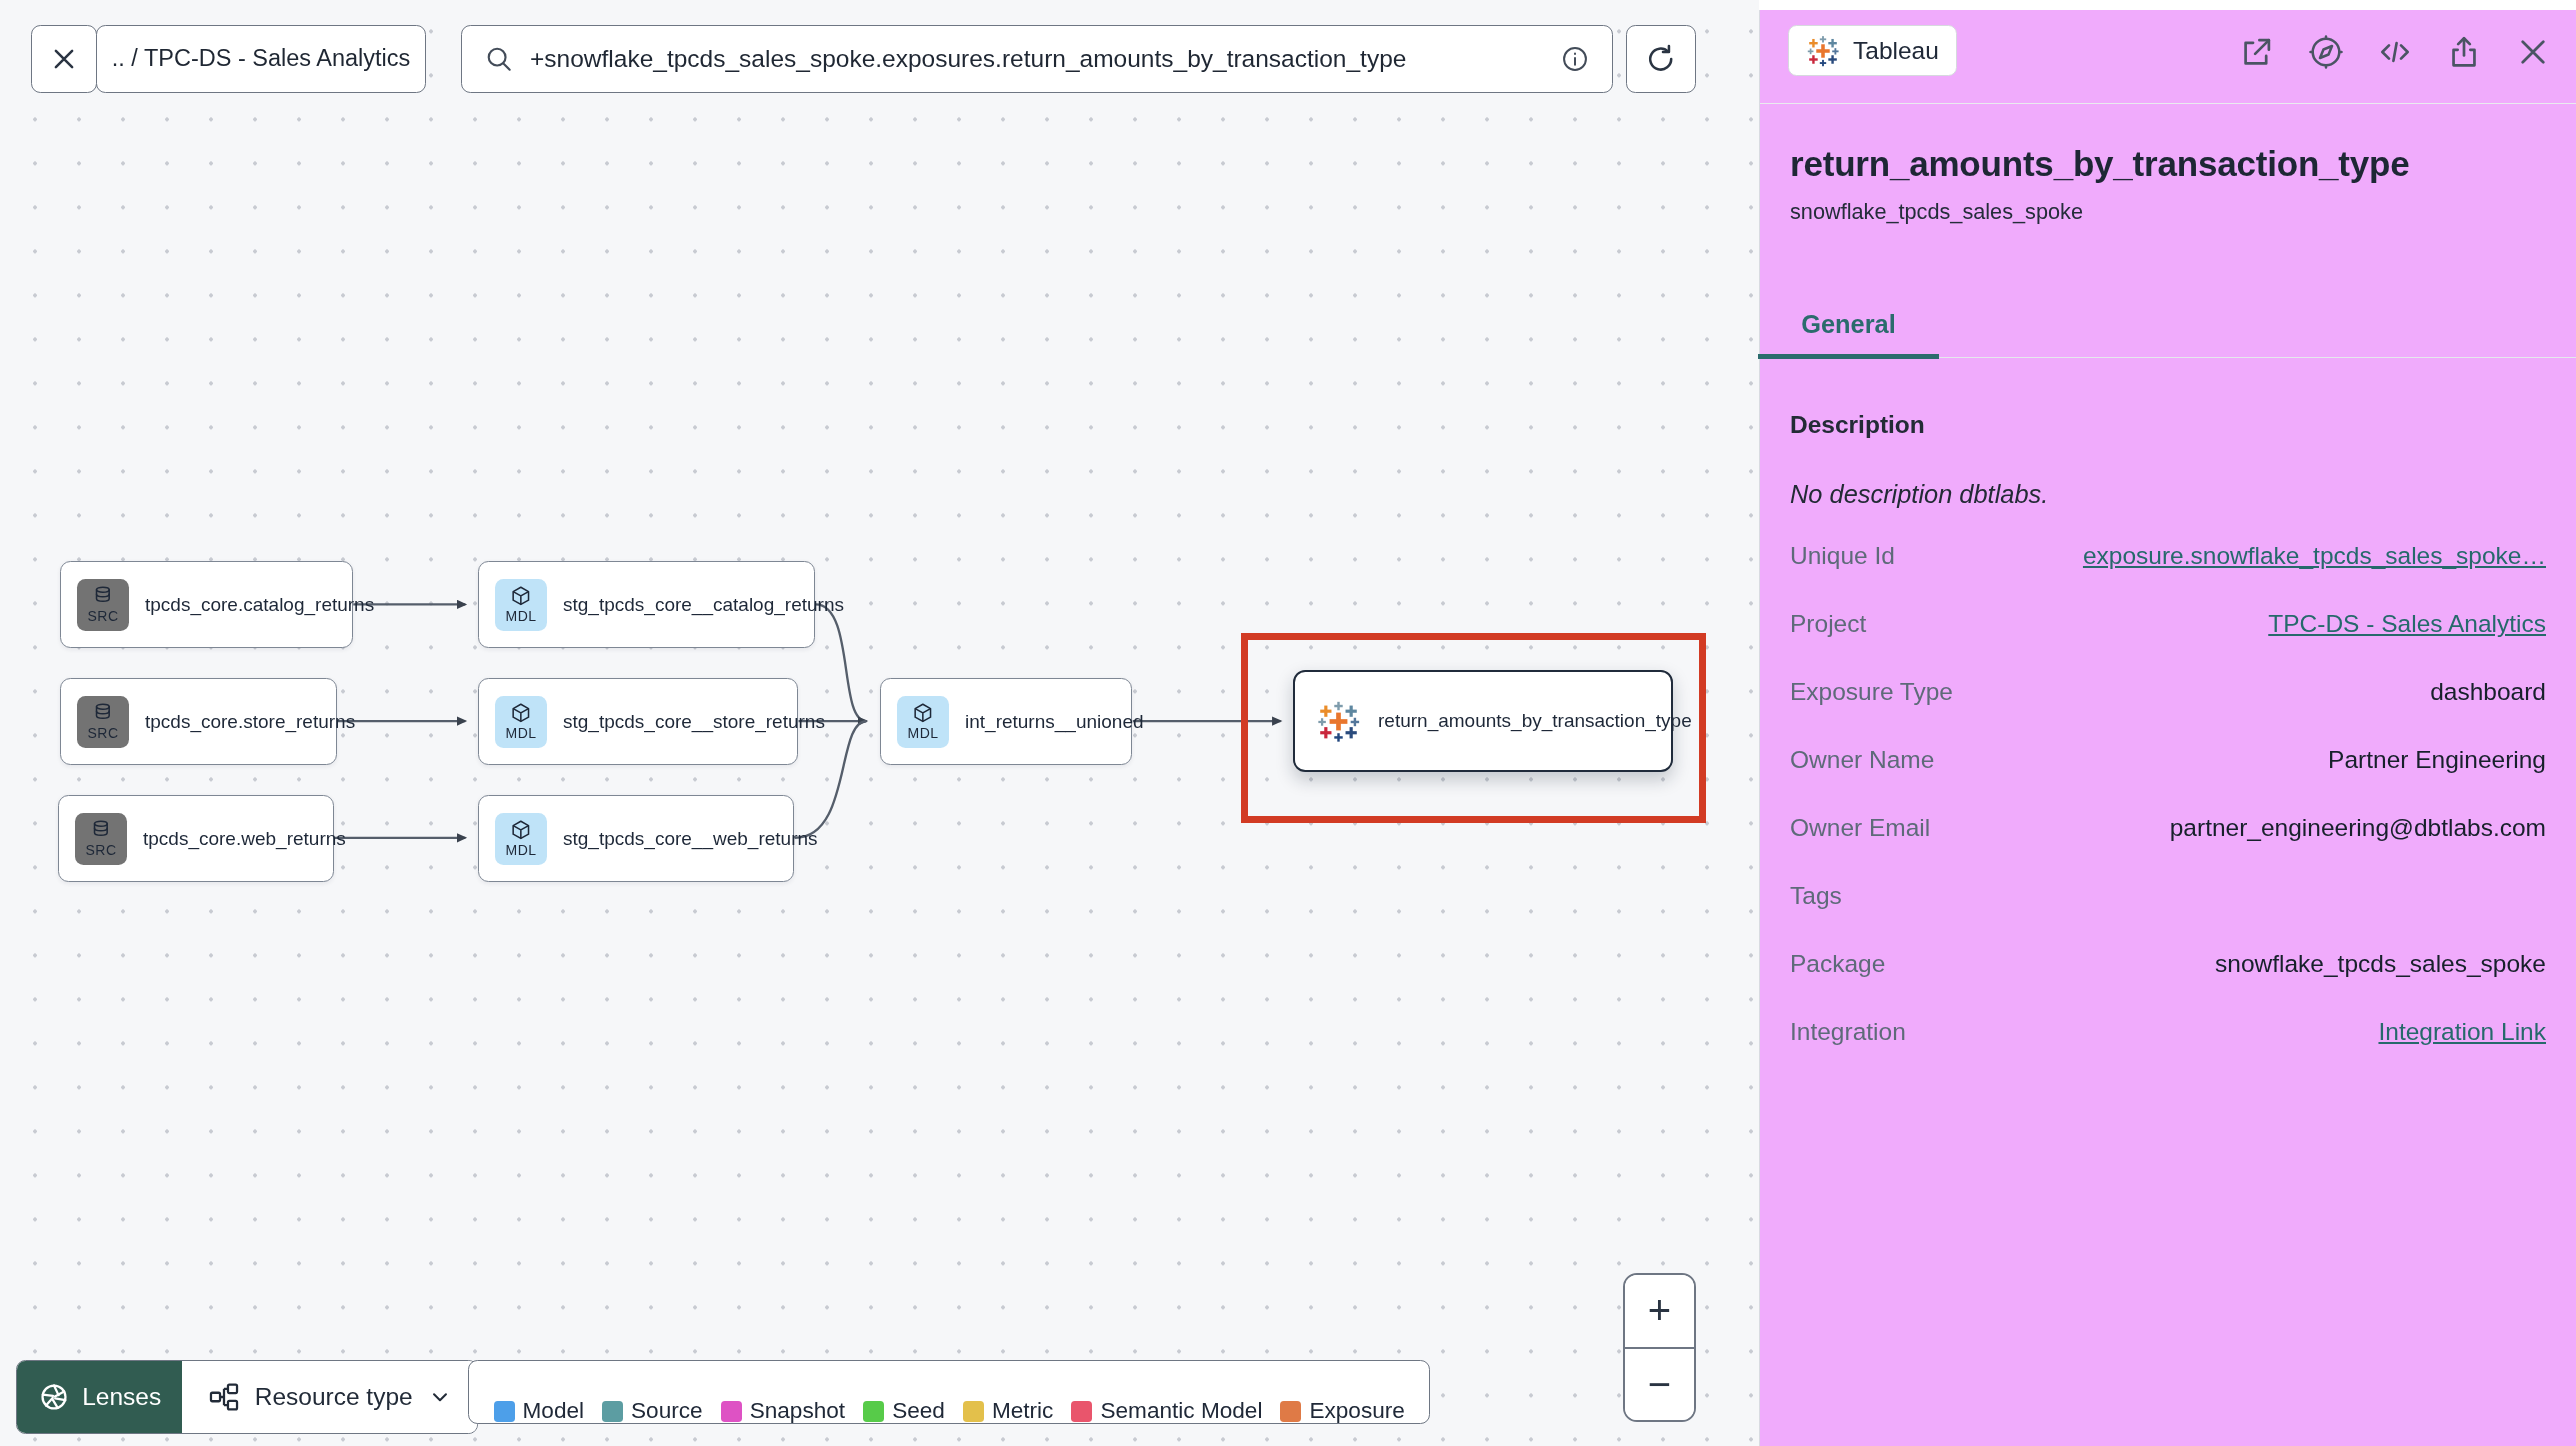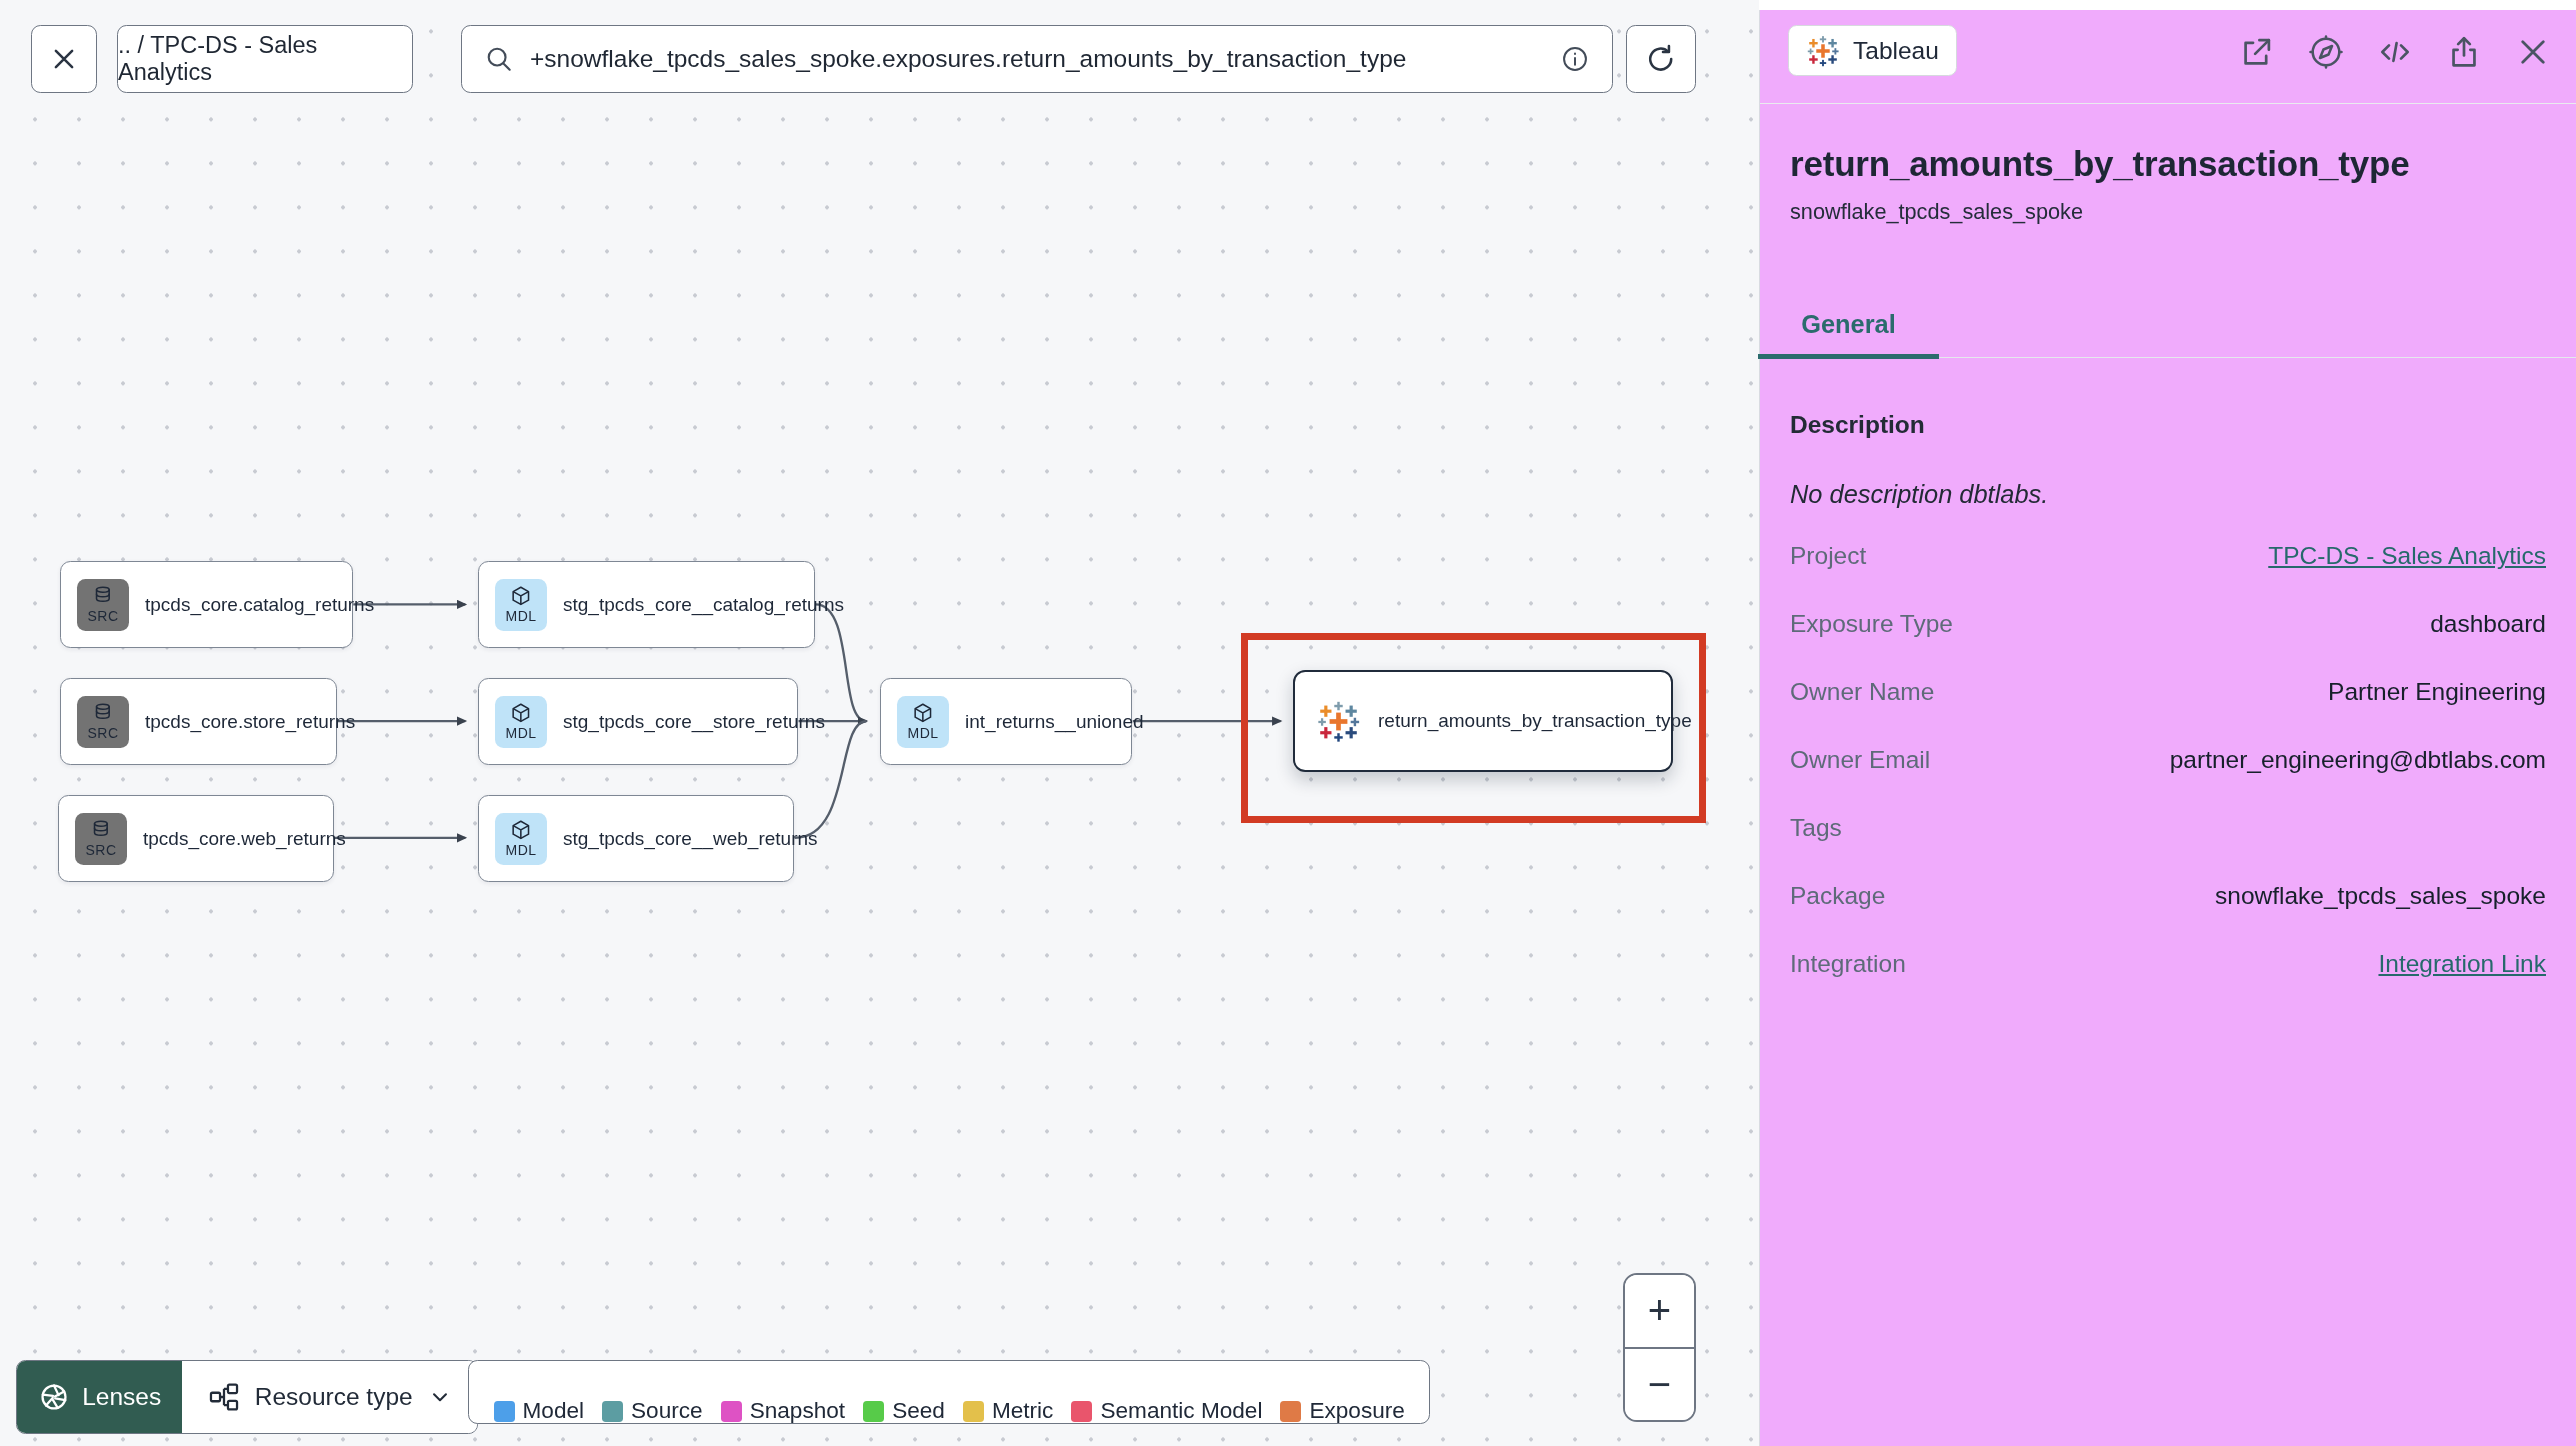--- a/index.html
+++ b/index.html
@@ -13,21 +13,21 @@
     background-image: radial-gradient(circle, #C8CBD2 1.7px, transparent 1.8px);
     background-size:44px 44px; background-position:13px 9.4px;
   }
 
   
   .tb-btn {
     position:absolute; background:#fff; border:1.9px solid #6E7683; border-radius:9.4px;
     display:flex; align-items:center; justify-content:center; color:#2A3442; cursor:pointer;
   }
   .btn-close-graph { left:31px; top:24.5px; width:66px; height:68px; }
-  .breadcrumb-btn { left:117px; top:24.5px; width:296px; height:68px; font-size:23.5px; color:#1F2733; }
+  .breadcrumb-btn { left:96px; top:24.5px; width:330px; height:68px; font-size:23.5px; color:#1F2733; }
   .searchbar {
     position:absolute; left:461px; top:24.5px; width:1152px; height:68px; background:#fff;
     border:1.9px solid #6E7683; border-radius:9.4px; display:flex; align-items:center;
     padding:0 21px; gap:15px; color:#1F2733;justify-content:flex-end;
   }
   .searchbar input {
     flex:1; border:none; outline:none; font-size:24.5px; color:#1F2733;
     font-family:"Liberation Sans", sans-serif; background:transparent;
   }
   .btn-refresh { left:1626px; top:24.5px; width:70px; height:68px; }
@@ -482,20 +482,24 @@
 
       <div class="tabs">
         <div class="tab">General</div>
       </div>
 
       <div class="section-label">Description</div>
       <div class="description-value">No description dbtlabs.</div>
 
       <div class="fields">
         <div class="field-row">
+          <span class="field-label">Unique Id</span>
+          <span class="field-value link">exposure.snowflake_tpcds_sales_spoke…</span>
+        </div>
+        <div class="field-row">
           <span class="field-label">Project</span>
           <span class="field-value link">TPC-DS - Sales Analytics</span>
         </div>
         <div class="field-row">
           <span class="field-label">Exposure Type</span>
           <span class="field-value">dashboard</span>
         </div>
         <div class="field-row">
           <span class="field-label">Owner Name</span>
           <span class="field-value">Partner Engineering</span>

